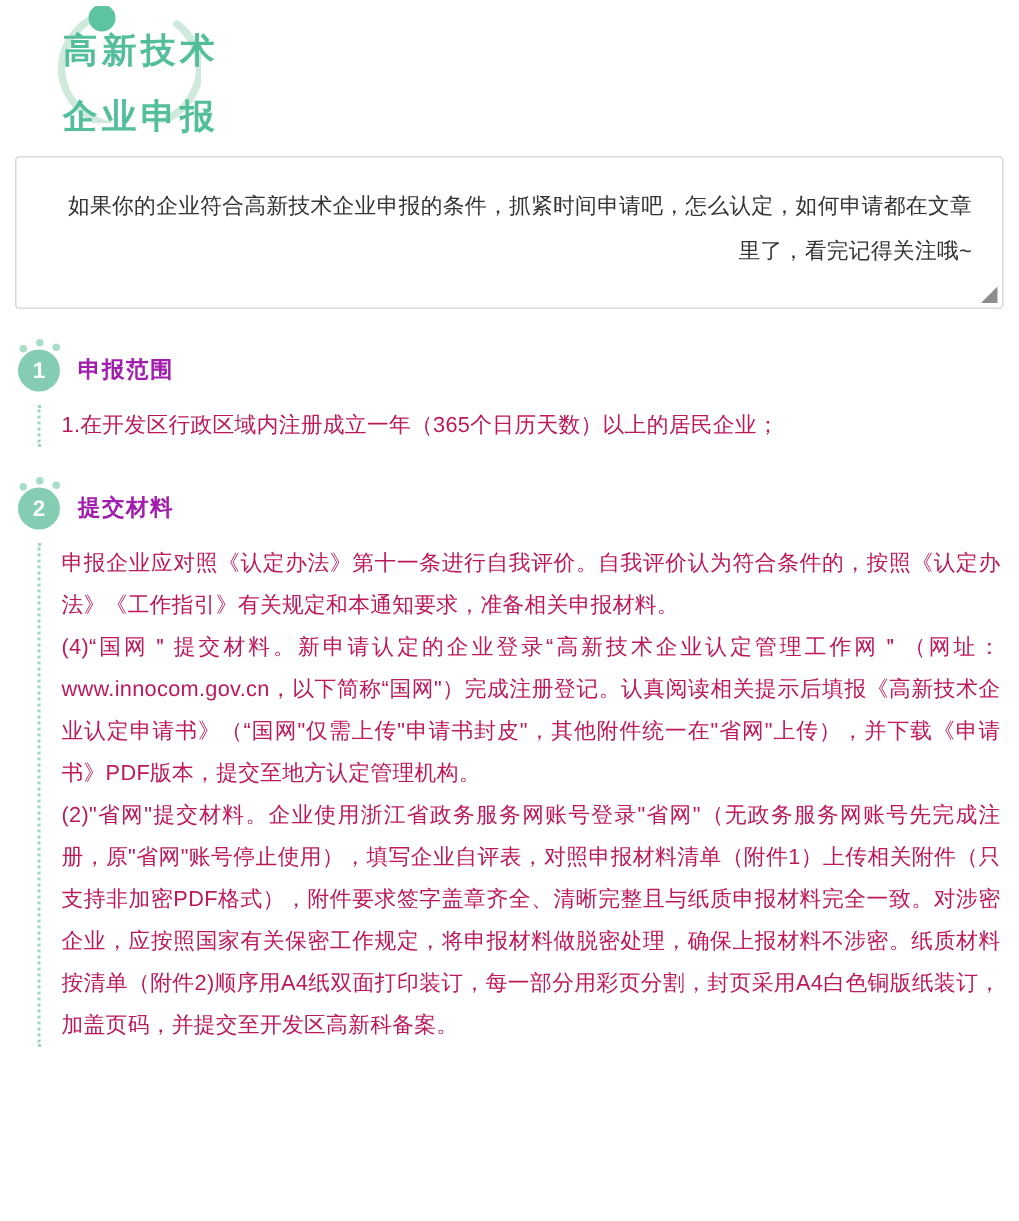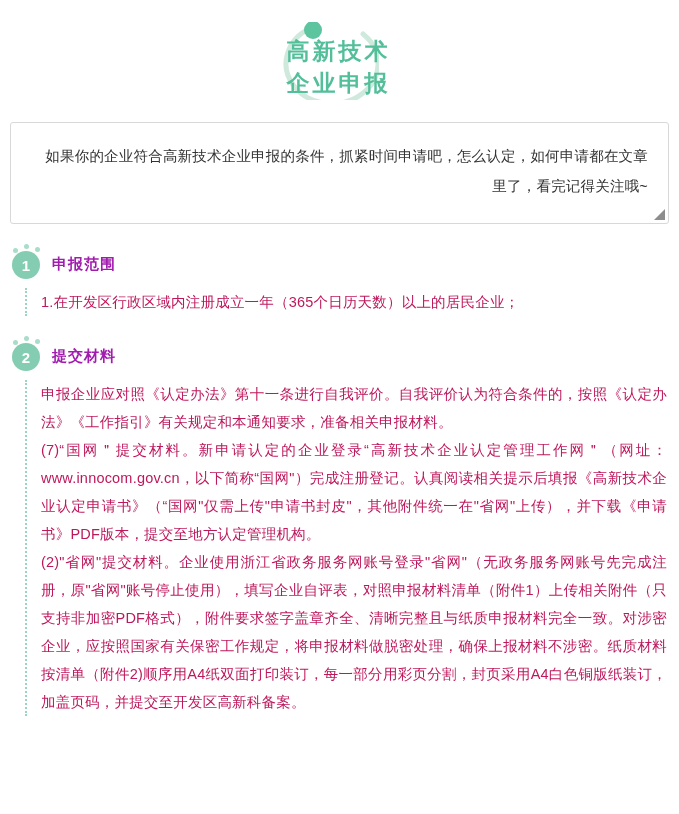--- a/index.html
+++ b/index.html
@@ -16,24 +16,22 @@
   }
   .page {
     width: 679px;
     position: relative;
     padding: 0;
     box-sizing: border-box;
   }
 
   
   .header {
-    padding-top: 18px;
     padding-bottom: 10px;
     display: flex;
-    justify-content: center;
   }
   .logo-wrap {
     position: relative;
     width: 190px;
     height: 86px;
   }
   .logo-arc {
     position: absolute;
     left: 14px;
     top: 4px;
@@ -46,21 +44,21 @@
     left: 42px;
     top: 18px;
     color: #53bf9a;
     font-size: 23px;
     font-weight: bold;
     letter-spacing: 3px;
     line-height: 31px;
     font-family: "Liberation Sans", sans-serif;
   }
   .logo-line2 {
-    margin-top: 1px;
+    margin-top: 13px;
   }
 
   
   .intro-box {
     margin: 8px 10px 0 10px;
     border: 1px solid #d8d8d8;
     border-radius: 3px;
     background: #ffffff;
     padding: 18px 20px 22px 20px;
     position: relative;
@@ -195,18 +193,18 @@
       <div class="badge">
         <span class="dot d1"></span>
         <span class="dot d2"></span>
         <span class="dot d3"></span>
         <span class="circle">2</span>
       </div>
       <div class="sec-title">提交材料</div>
     </div>
     <div class="sec-body">
       <p class="para">申报企业应对照《认定办法》第十一条进行自我评价。自我评价认为符合条件的，按照《认定办法》《工作指引》有关规定和本通知要求，准备相关申报材料。</p>
-      <p class="para">(7)“国网＂提交材料。新申请认定的企业登录“高新技术企业认定管理工作网＂（网址：www.innocom.gov.cn，以下简称“国网"）完成注册登记。认真阅读相关提示后填报《高新技术企业认定申请书》（“国网"仅需上传"申请书封皮"，其他附件统一在"省网"上传），并下载《申请书》PDF版本，提交至地方认定管理机构。</p>
+      <p class="para">(4)“国网＂提交材料。新申请认定的企业登录“高新技术企业认定管理工作网＂（网址：www.innocom.gov.cn，以下简称“国网"）完成注册登记。认真阅读相关提示后填报《高新技术企业认定申请书》（“国网"仅需上传"申请书封皮"，其他附件统一在"省网"上传），并下载《申请书》PDF版本，提交至地方认定管理机构。</p>
       <p class="para">(2)"省网"提交材料。企业使用浙江省政务服务网账号登录"省网"（无政务服务网账号先完成注册，原"省网"账号停止使用），填写企业自评表，对照申报材料清单（附件1）上传相关附件（只支持非加密PDF格式），附件要求签字盖章齐全、清晰完整且与纸质申报材料完全一致。对涉密企业，应按照国家有关保密工作规定，将申报材料做脱密处理，确保上报材料不涉密。纸质材料按清单（附件2)顺序用A4纸双面打印装订，每一部分用彩页分割，封页采用A4白色铜版纸装订，加盖页码，并提交至开发区高新科备案。</p>
     </div>
   </div>
 
 </div>
 
 </body></html>

